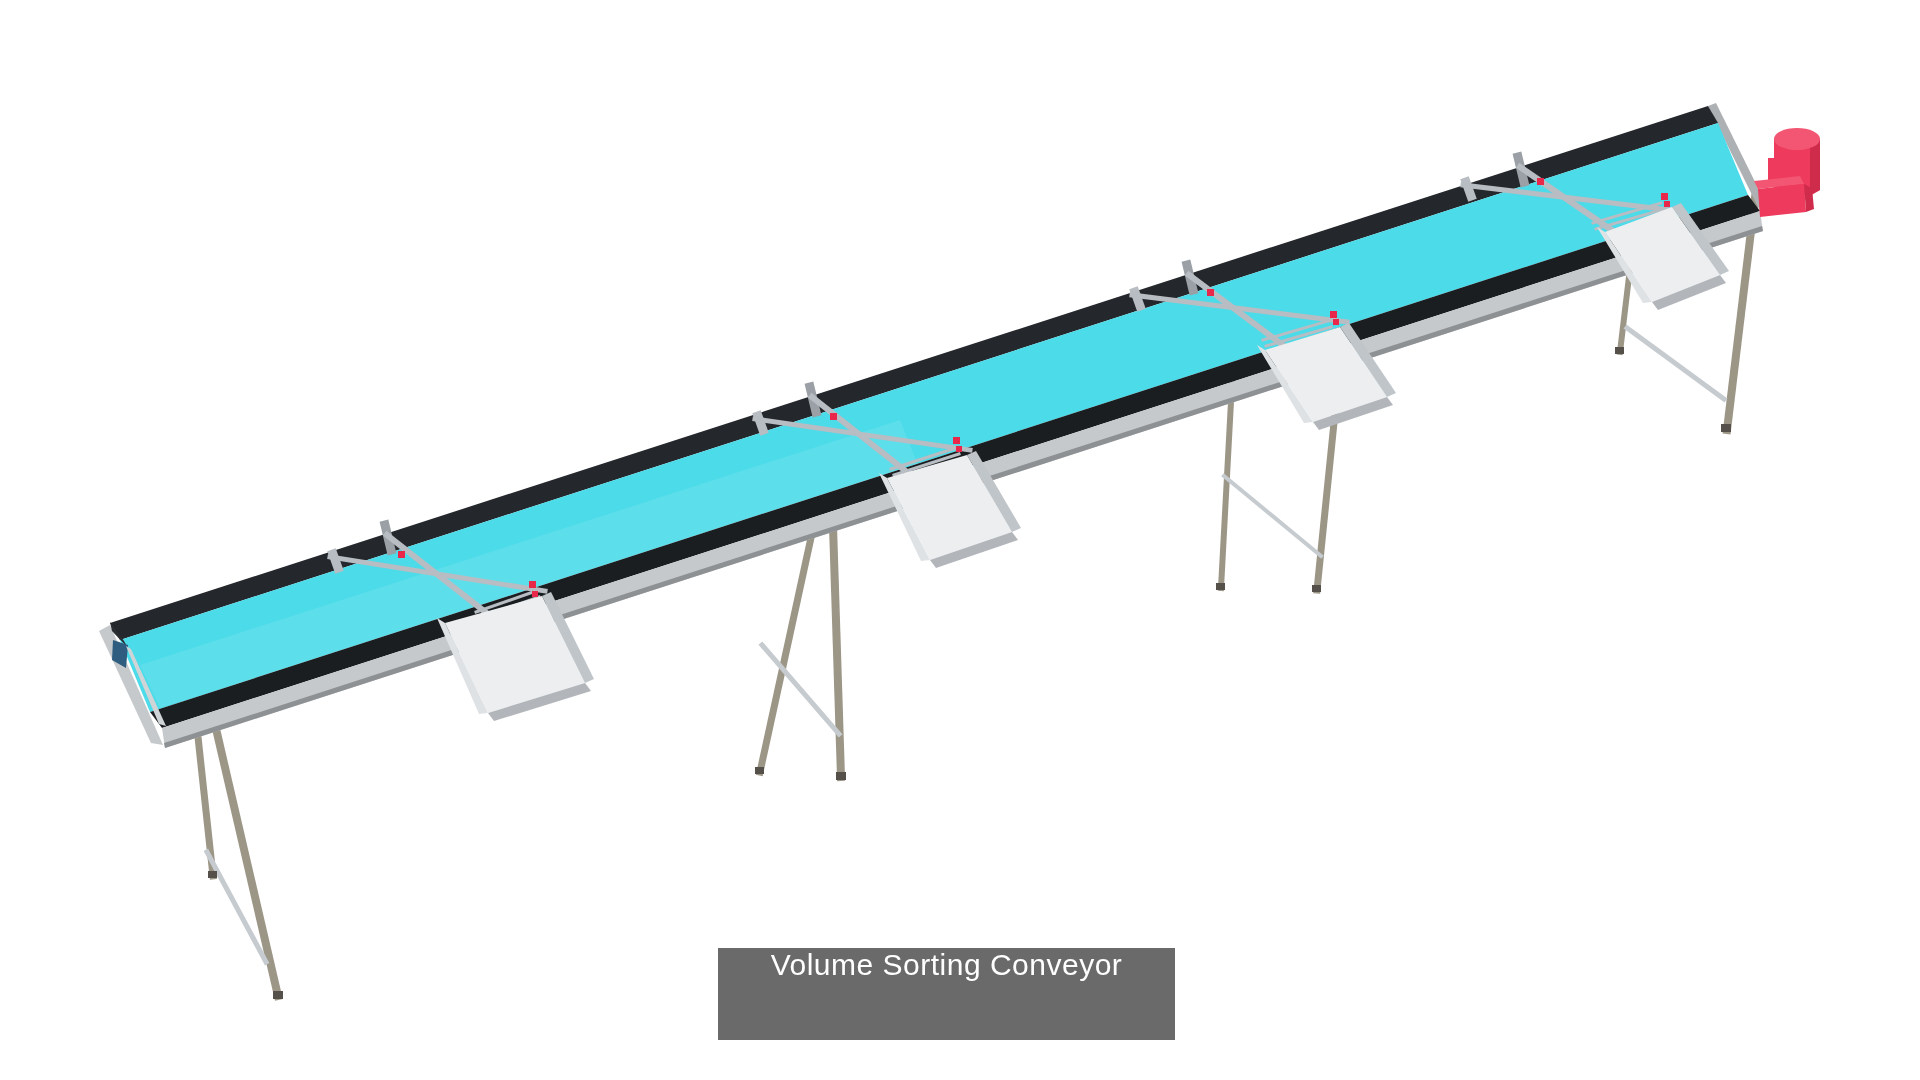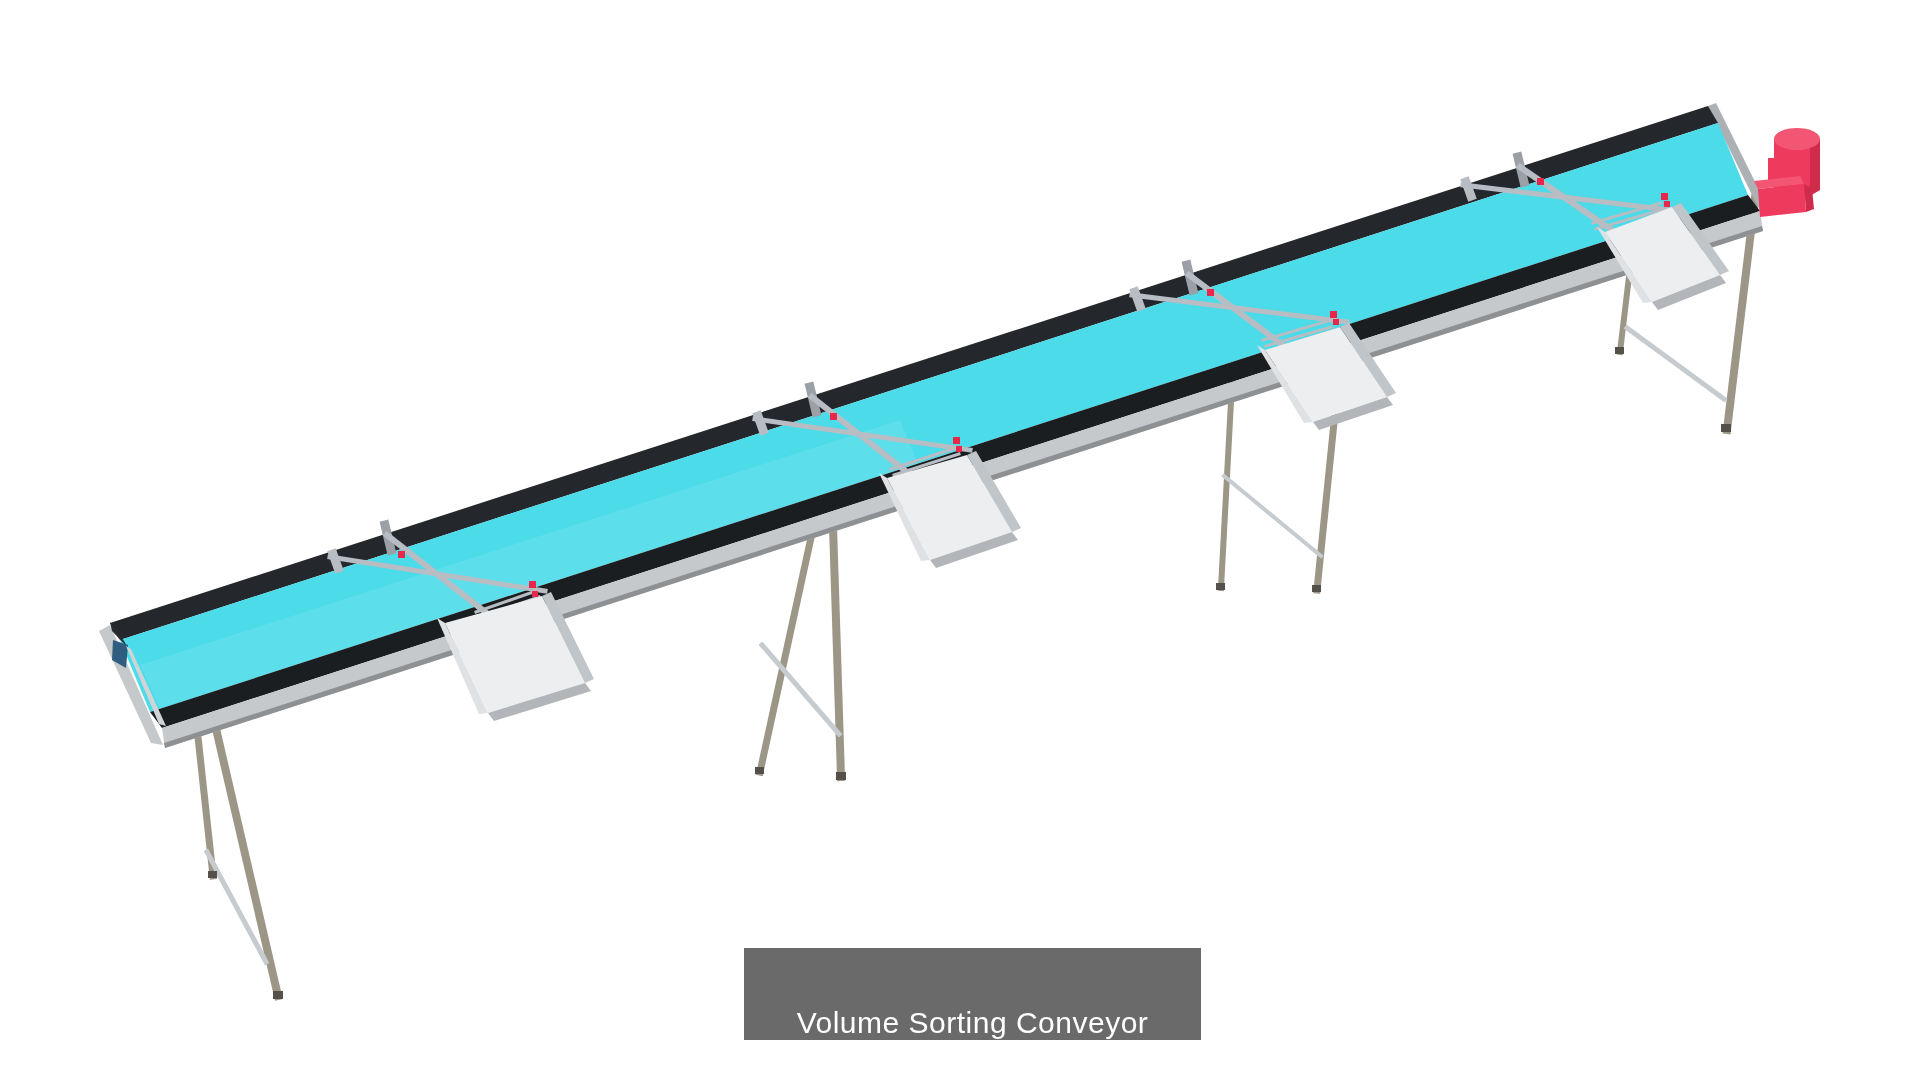--- a/index.html
+++ b/index.html
@@ -1,22 +1,22 @@
 <!DOCTYPE html>
 <html><head>
 <meta charset="utf-8">
 <style>
   html,body{margin:0;padding:0;background:#ffffff;}
   #stage{position:relative;width:1920px;height:1080px;background:#ffffff;overflow:hidden;
          font-family:"Liberation Sans", sans-serif;}
   #render{position:absolute;left:0;top:0;width:1920px;height:1080px;}
   .ln{stroke-linecap:square;fill:none;}
-  #caption{position:absolute;left:744px;top:948px;width:457px;height:92px;
+  #caption{position:absolute;left:718px;top:948px;width:457px;height:92px;
            background:#6a6a6a;color:#ffffff;font-size:30px;letter-spacing:.5px;
-           display:flex;align-items:flex-end;justify-content:center;}
+           display:flex;align-items:flex-start;justify-content:center;}
 </style>
 </head>
 <body>
 
 <div id="stage">
   <svg id="render" viewBox="0 0 1920 1080">
 
     <g>
       <line class="ln" stroke-width="7" x1="198" y1="737" x2="213" y2="876" stroke="#9c9687"></line>
       <line class="ln" stroke-width="8" x1="217" y1="733" x2="278" y2="996" stroke="#9c9687"></line>

